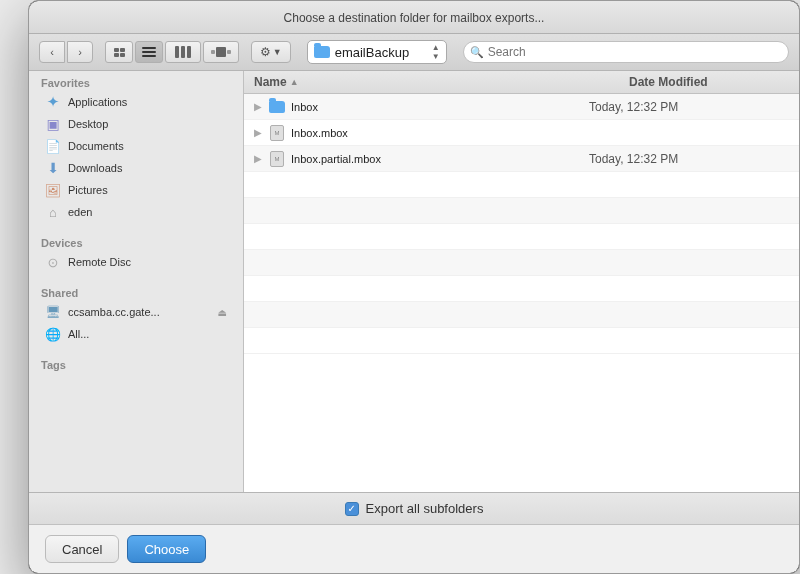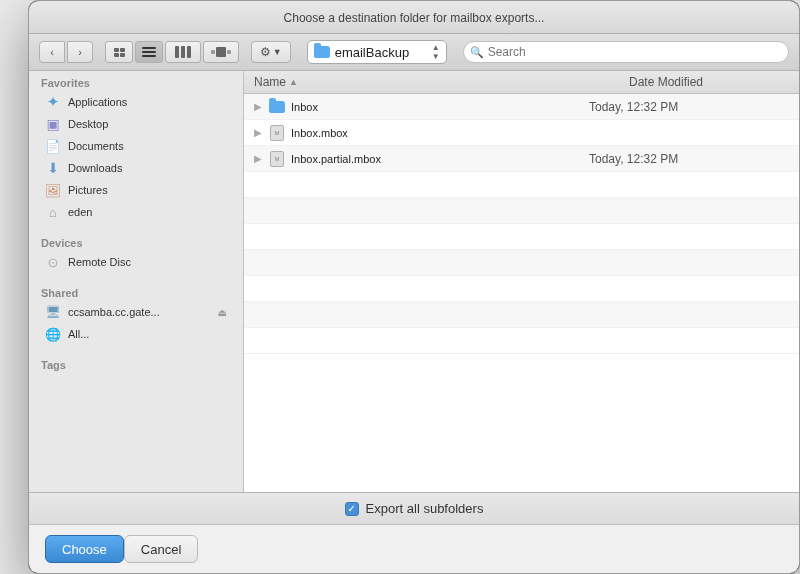--- a/index.html
+++ b/index.html
@@ -217,21 +217,21 @@
       align-items: center;
       padding: 4px 10px;
       background: linear-gradient(to bottom, #e8e8e8, #dcdcdc);
       border-bottom: 1px solid #c0c0c0;
       position: sticky;
       top: 0;
     }
     .col-header {
       font-size: 12px;
       color: #555;
-      font-weight: 400;
+      font-weight: 700;
       display: flex;
       align-items: center;
       gap: 3px;
       cursor: pointer;
     }
     .col-name { flex: 1; }
     .col-date { width: 200px; padding-left: 40px; }
     .col-sort-arrow { font-size: 9px; color: #888; }
     .file-row {
       display: flex;
@@ -583,17 +583,17 @@
 
   <div class="bottom-bar">
     <div class="checkbox-row">
       <div class="checkbox-custom">✓</div>
       <span class="checkbox-label">Export all subfolders</span>
     </div>
   </div>
 
   <div class="button-row">
     <div class="right-buttons">
+      <button class="btn btn-cancel">Cancel</button>
       <button class="btn btn-choose">Choose</button>
-      <button class="btn btn-cancel">Cancel</button>
     </div>
   </div>
 </div>
 
 </body></html>

